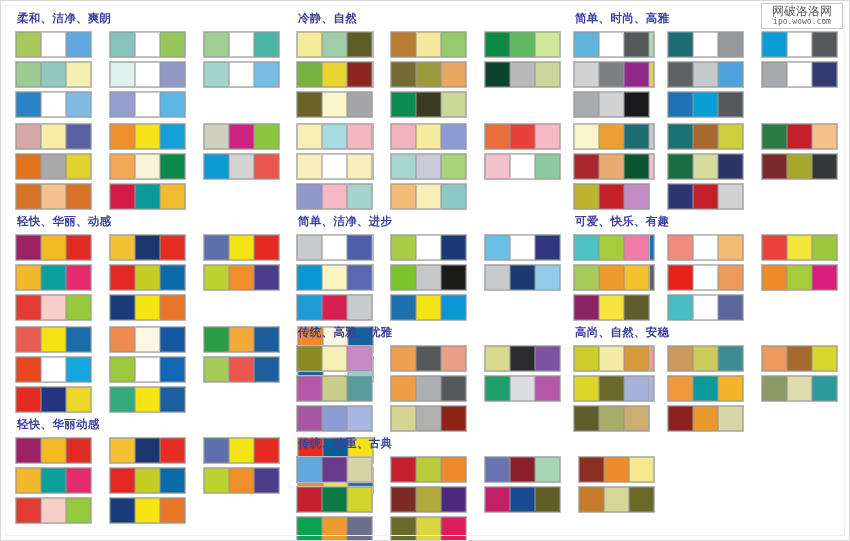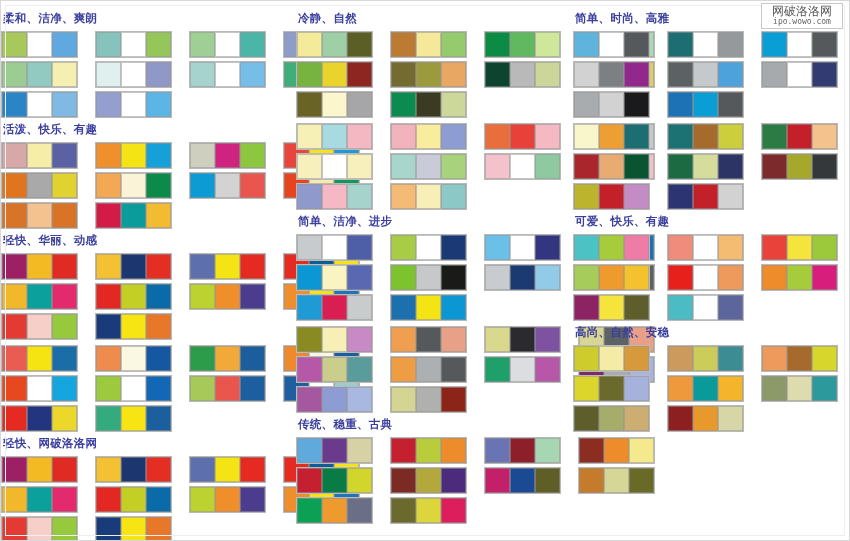--- a/index.html
+++ b/index.html
@@ -22,21 +22,21 @@
     border:1px solid #efefef;pointer-events:none;
   }
   .columns{
     position:absolute;left:0;top:0;width:850px;height:541px;
     display:flex;
     padding:0;
   }
   .column{
     box-sizing:border-box;
   }
-  .column.c0{width:292px;padding-left:0;padding-top:11px;}
+  .column.c0{width:292px;padding-left:14px;padding-top:11px;}
   .column.c1{width:272px;padding-left:3px;padding-top:11px;}
   .column.c2{width:286px;padding-left:8px;padding-top:11px;}
 
   .section{margin-bottom:2px;}
   .sec-title{
     color:#3b3f9e;
     font-size:11.5px;
     line-height:13px;
     font-weight:bold;
     letter-spacing:0.3px;
@@ -154,21 +154,20 @@
               </div>
               <div class="palette">
                 <div class="sw" style="background: rgb(148, 159, 208);"></div>
                 <div class="sw" style="background: rgb(255, 255, 255);"></div>
                 <div class="sw" style="background: rgb(91, 182, 230);"></div>
               </div>
             </div>
           </div>
         </div>
         <div class="section">
-          <div class="sec-title">活泼、快乐、有趣</div>
           <div class="rows">
             <div class="row">
               <div class="palette">
                 <div class="sw" style="background: rgb(214, 168, 168);"></div>
                 <div class="sw" style="background: rgb(246, 237, 168);"></div>
                 <div class="sw" style="background: rgb(90, 98, 164);"></div>
               </div>
               <div class="palette">
                 <div class="sw" style="background: rgb(240, 144, 44);"></div>
                 <div class="sw" style="background: rgb(245, 228, 21);"></div>
@@ -336,21 +335,21 @@
               </div>
               <div class="palette">
                 <div class="sw" style="background: rgb(51, 171, 126);"></div>
                 <div class="sw" style="background: rgb(246, 228, 19);"></div>
                 <div class="sw" style="background: rgb(27, 95, 158);"></div>
               </div>
             </div>
           </div>
         </div>
         <div class="section">
-          <div class="sec-title">轻快、网破洛洛网</div>
+          <div class="sec-title">轻快、华丽动感</div>
           <div class="rows">
             <div class="row">
               <div class="palette">
                 <div class="sw" style="background: rgb(156, 32, 99);"></div>
                 <div class="sw" style="background: rgb(243, 186, 35);"></div>
                 <div class="sw" style="background: rgb(224, 42, 36);"></div>
               </div>
               <div class="palette">
                 <div class="sw" style="background: rgb(244, 193, 50);"></div>
                 <div class="sw" style="background: rgb(28, 55, 112);"></div>
@@ -581,20 +580,21 @@
               </div>
               <div class="palette">
                 <div class="sw" style="background: rgb(28, 112, 173);"></div>
                 <div class="sw" style="background: rgb(244, 228, 19);"></div>
                 <div class="sw" style="background: rgb(11, 150, 212);"></div>
               </div>
             </div>
           </div>
         </div>
         <div class="section">
+          <div class="sec-title">传统、高雅、优雅</div>
           <div class="rows">
             <div class="row">
               <div class="palette">
                 <div class="sw" style="background: rgb(138, 138, 34);"></div>
                 <div class="sw" style="background: rgb(246, 240, 182);"></div>
                 <div class="sw" style="background: rgb(199, 138, 196);"></div>
               </div>
               <div class="palette">
                 <div class="sw" style="background: rgb(239, 159, 79);"></div>
                 <div class="sw" style="background: rgb(86, 89, 92);"></div>

